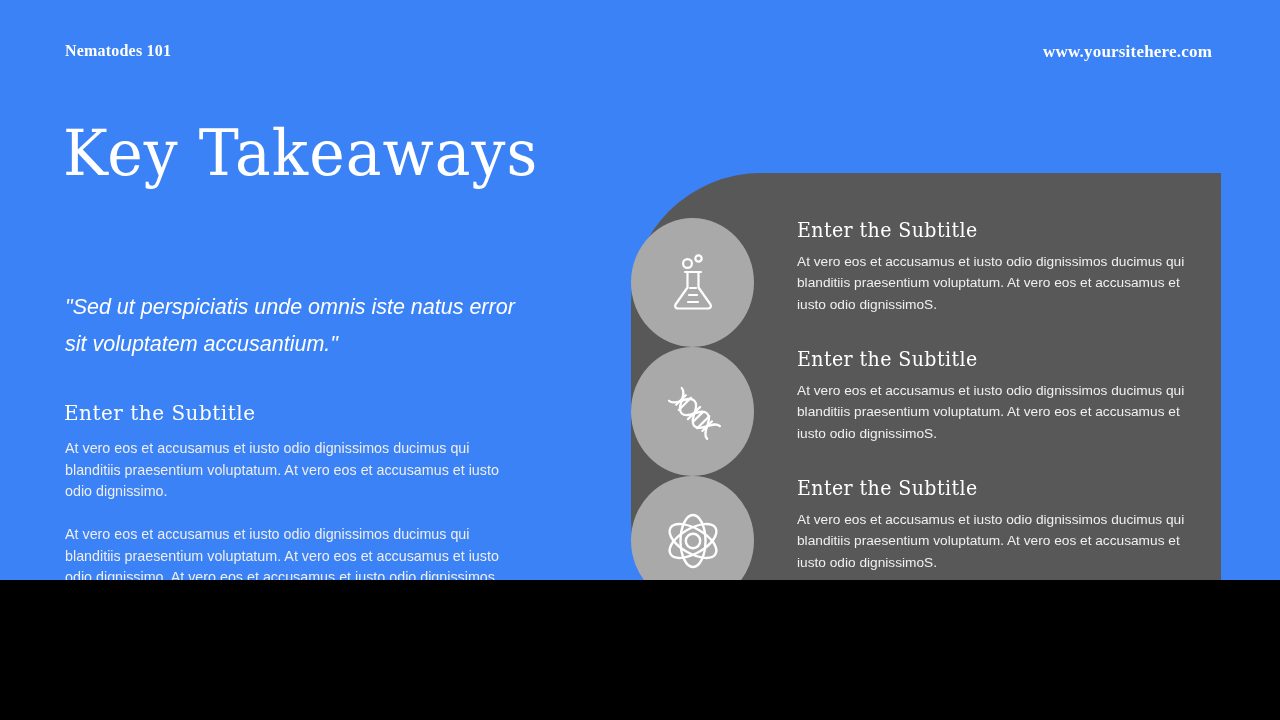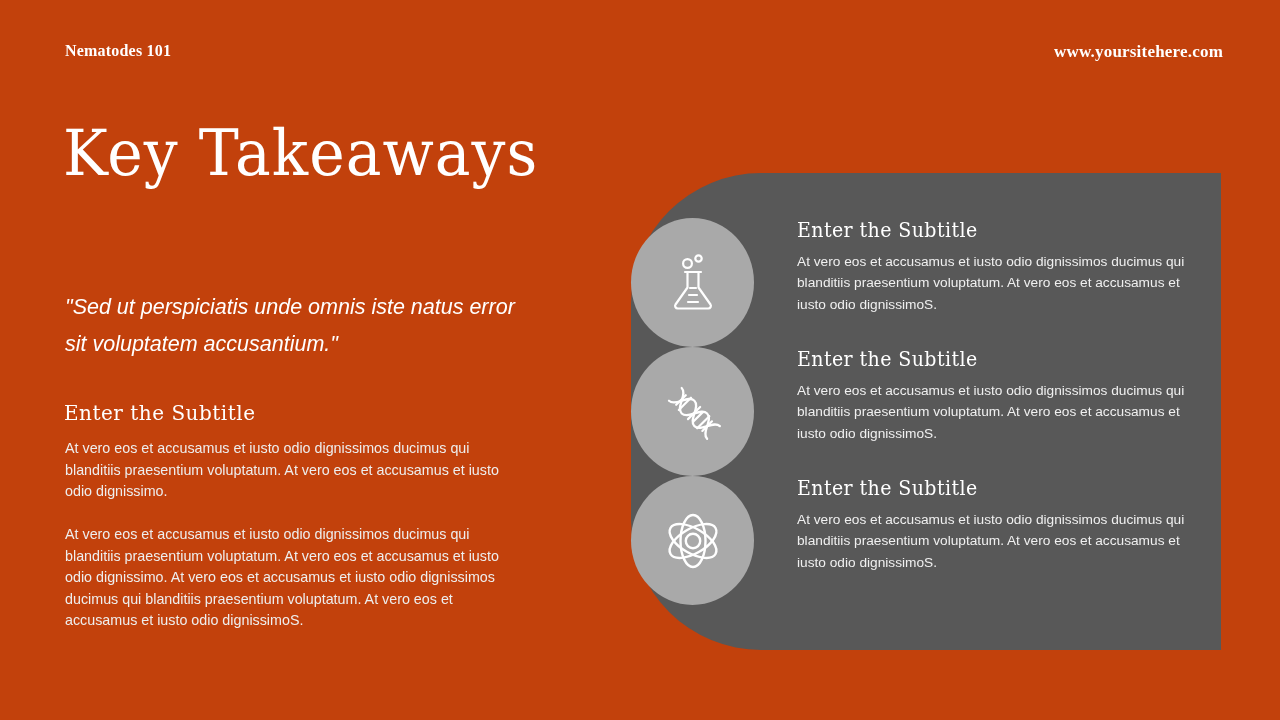--- a/index.html
+++ b/index.html
@@ -6,40 +6,40 @@
     margin: 0;
     padding: 0;
     background: #000000;
   }
   body {
     font-family: "Liberation Sans", sans-serif;
   }
   #slide {
     position: relative;
     width: 1280px;
-    height: 720px;
-    background: #c2410c;
+    height: 580px;
+    background: #3b82f6;
     overflow: hidden;
   }
 
   
   .hdr-left {
     position: absolute;
     left: 65px;
     top: 42px;
     font-family: "Liberation Serif", serif;
     font-weight: bold;
     font-size: 16px;
     color: #ffffff;
     letter-spacing: 0.2px;
     white-space: nowrap;
   }
   .hdr-right {
     position: absolute;
-    right: 57px;
+    right: 68px;
     top: 42px;
     font-family: "Liberation Serif", serif;
     font-weight: bold;
     font-size: 17px;
     color: #ffffff;
     letter-spacing: 0.2px;
     white-space: nowrap;
     text-align: right;
   }
 

